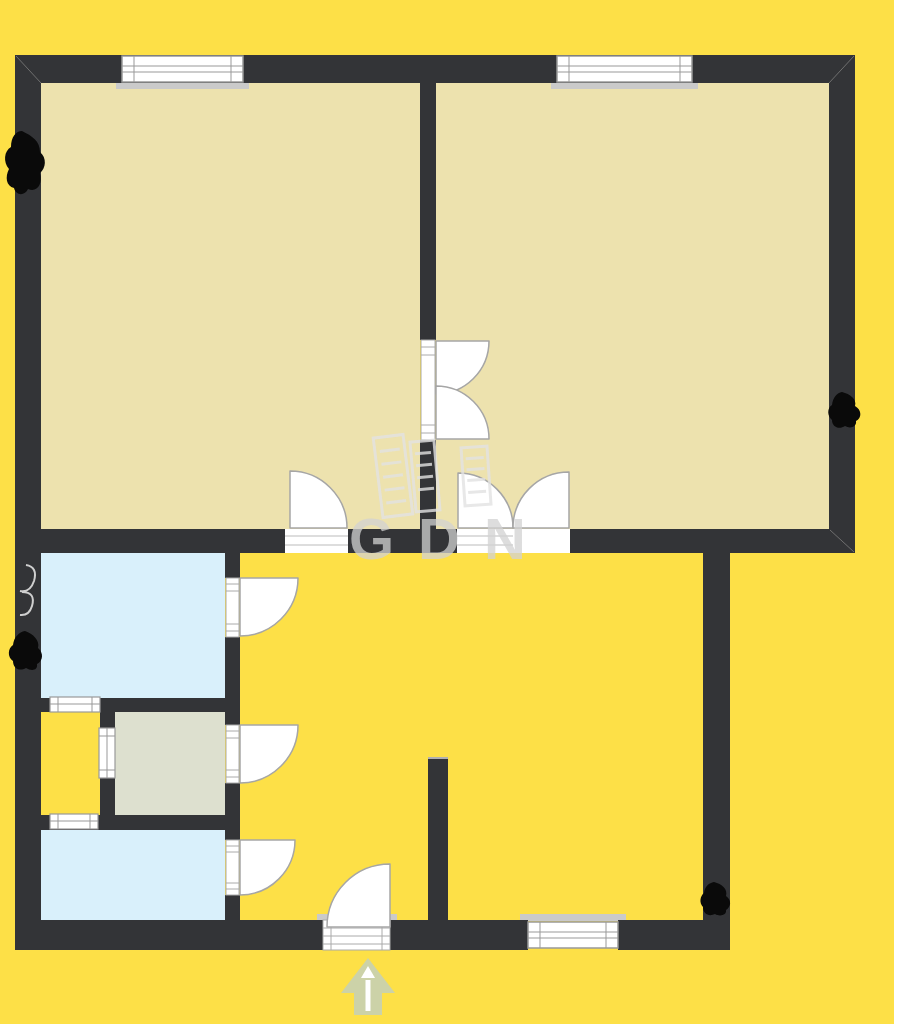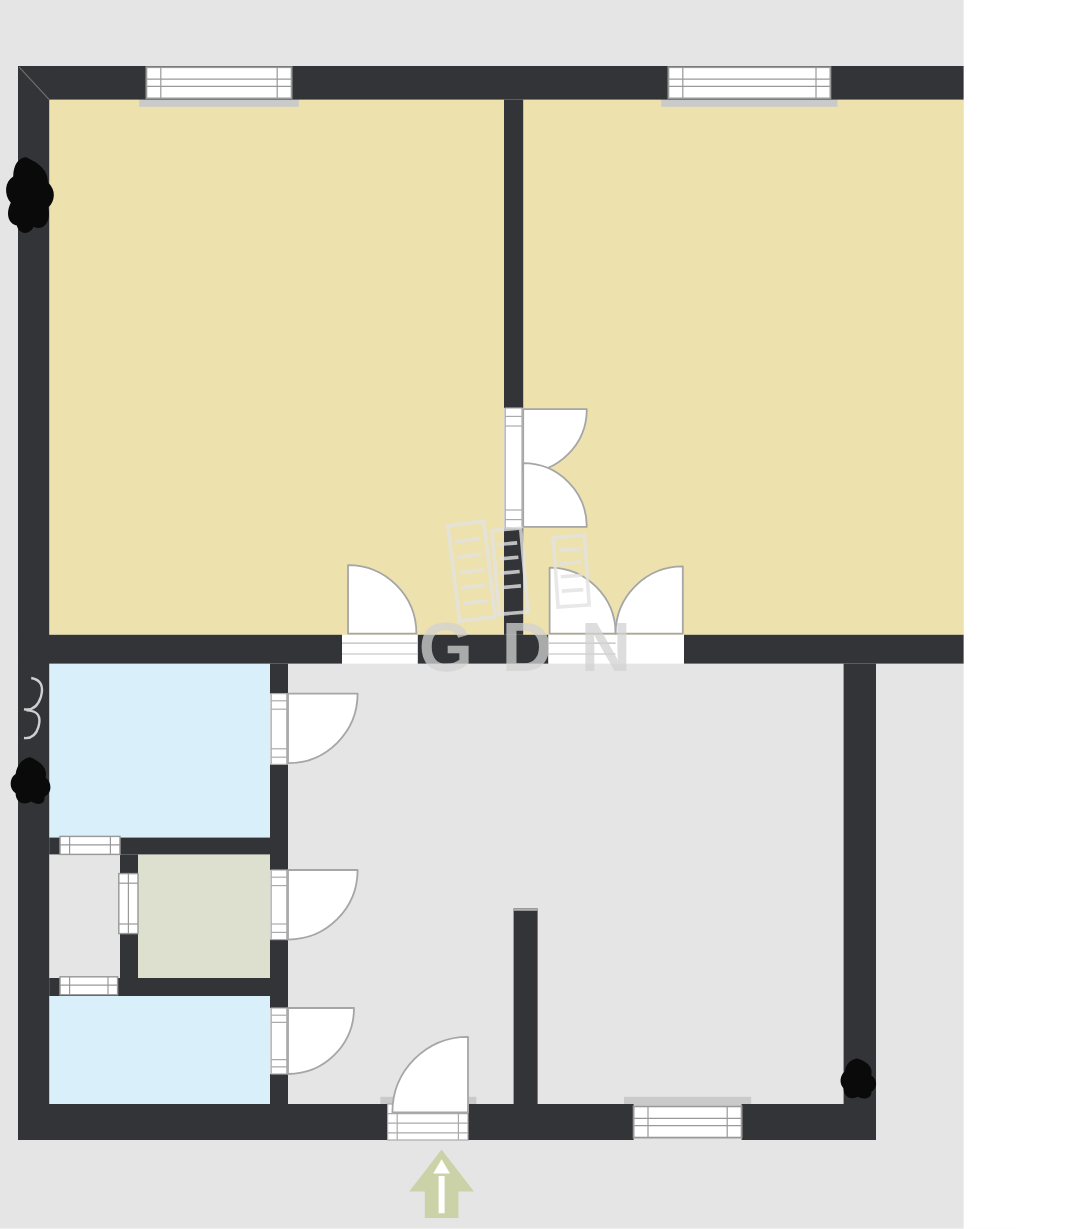--- a/index.html
+++ b/index.html
@@ -1,16 +1,16 @@
 <!DOCTYPE html>
 <html><head>
 <meta charset="utf-8">
 <style>
   html,body{margin:0;padding:0;background:#ffffff;}
-  .stage{position:relative;width:803px;height:1024px;background:#e5e5e5;overflow:hidden;}
+  .stage{position:relative;width:894px;height:1024px;background:#fde047;overflow:hidden;}
   svg{display:block;}
   .wm-text{
     font-family:"Liberation Sans",sans-serif;
     font-weight:bold;
     font-size:58px;
     letter-spacing:24px;
     fill:rgba(210,210,210,0.75);
   }
 </style>
 </head>

